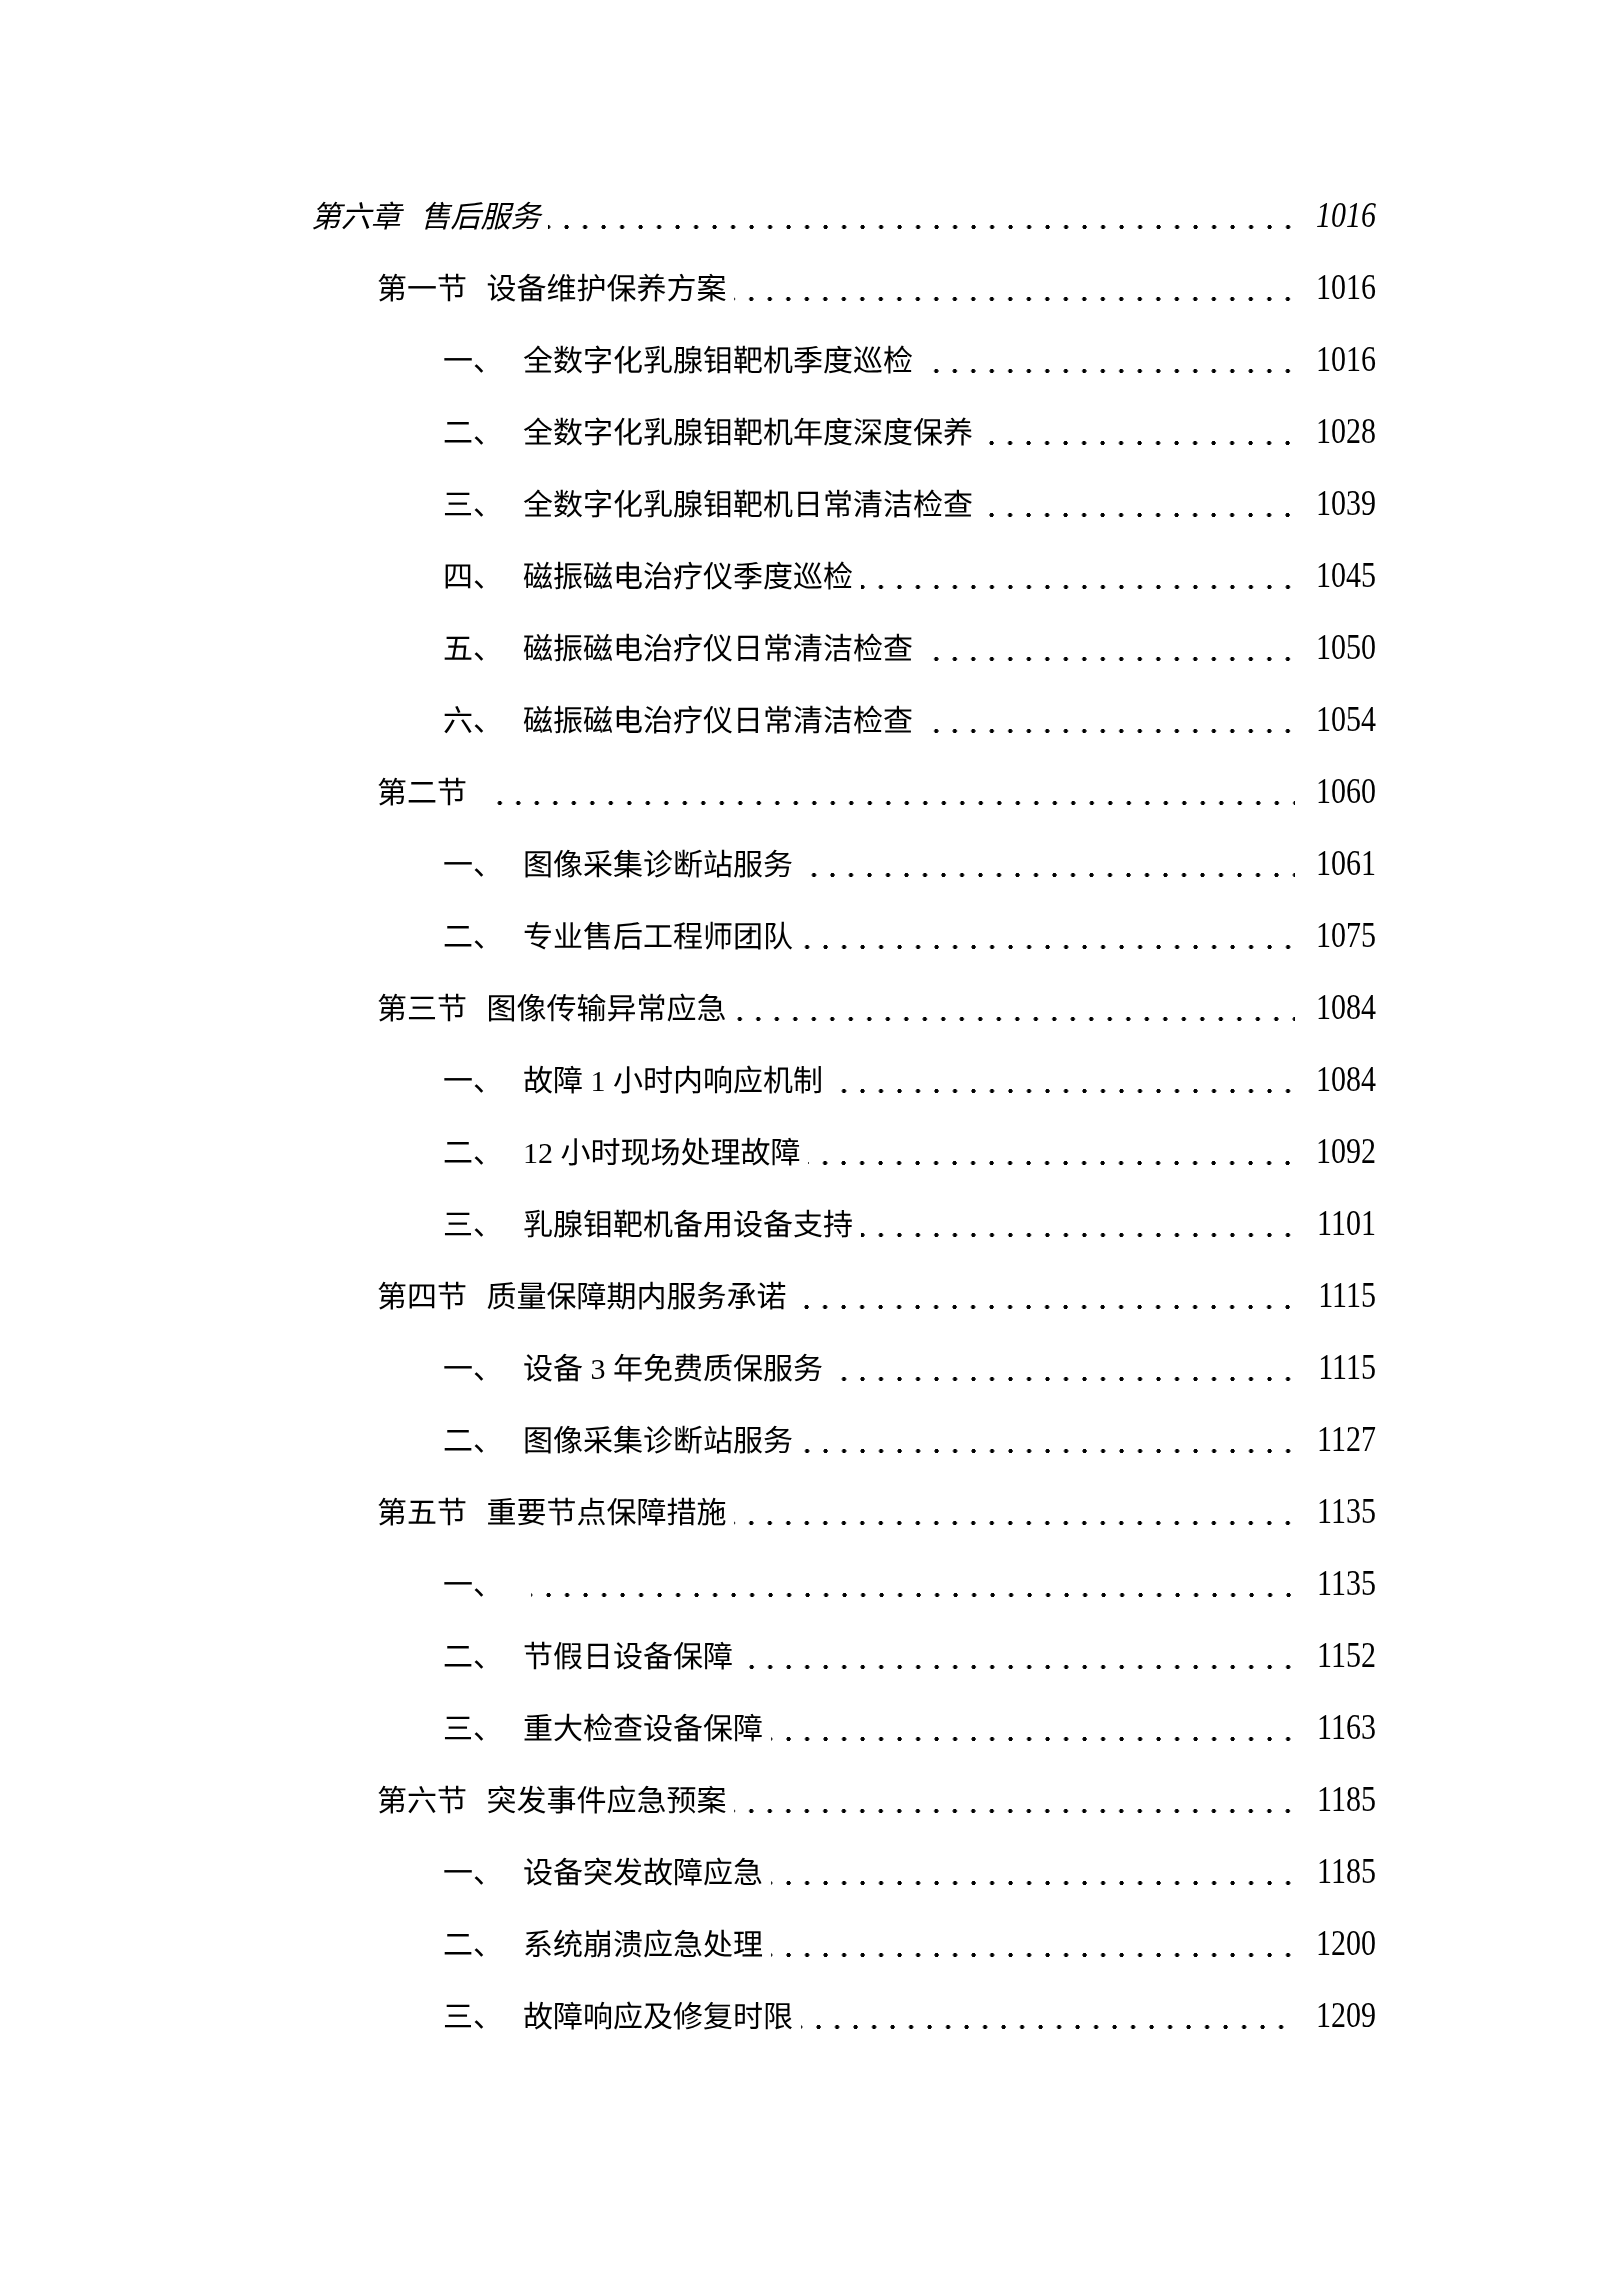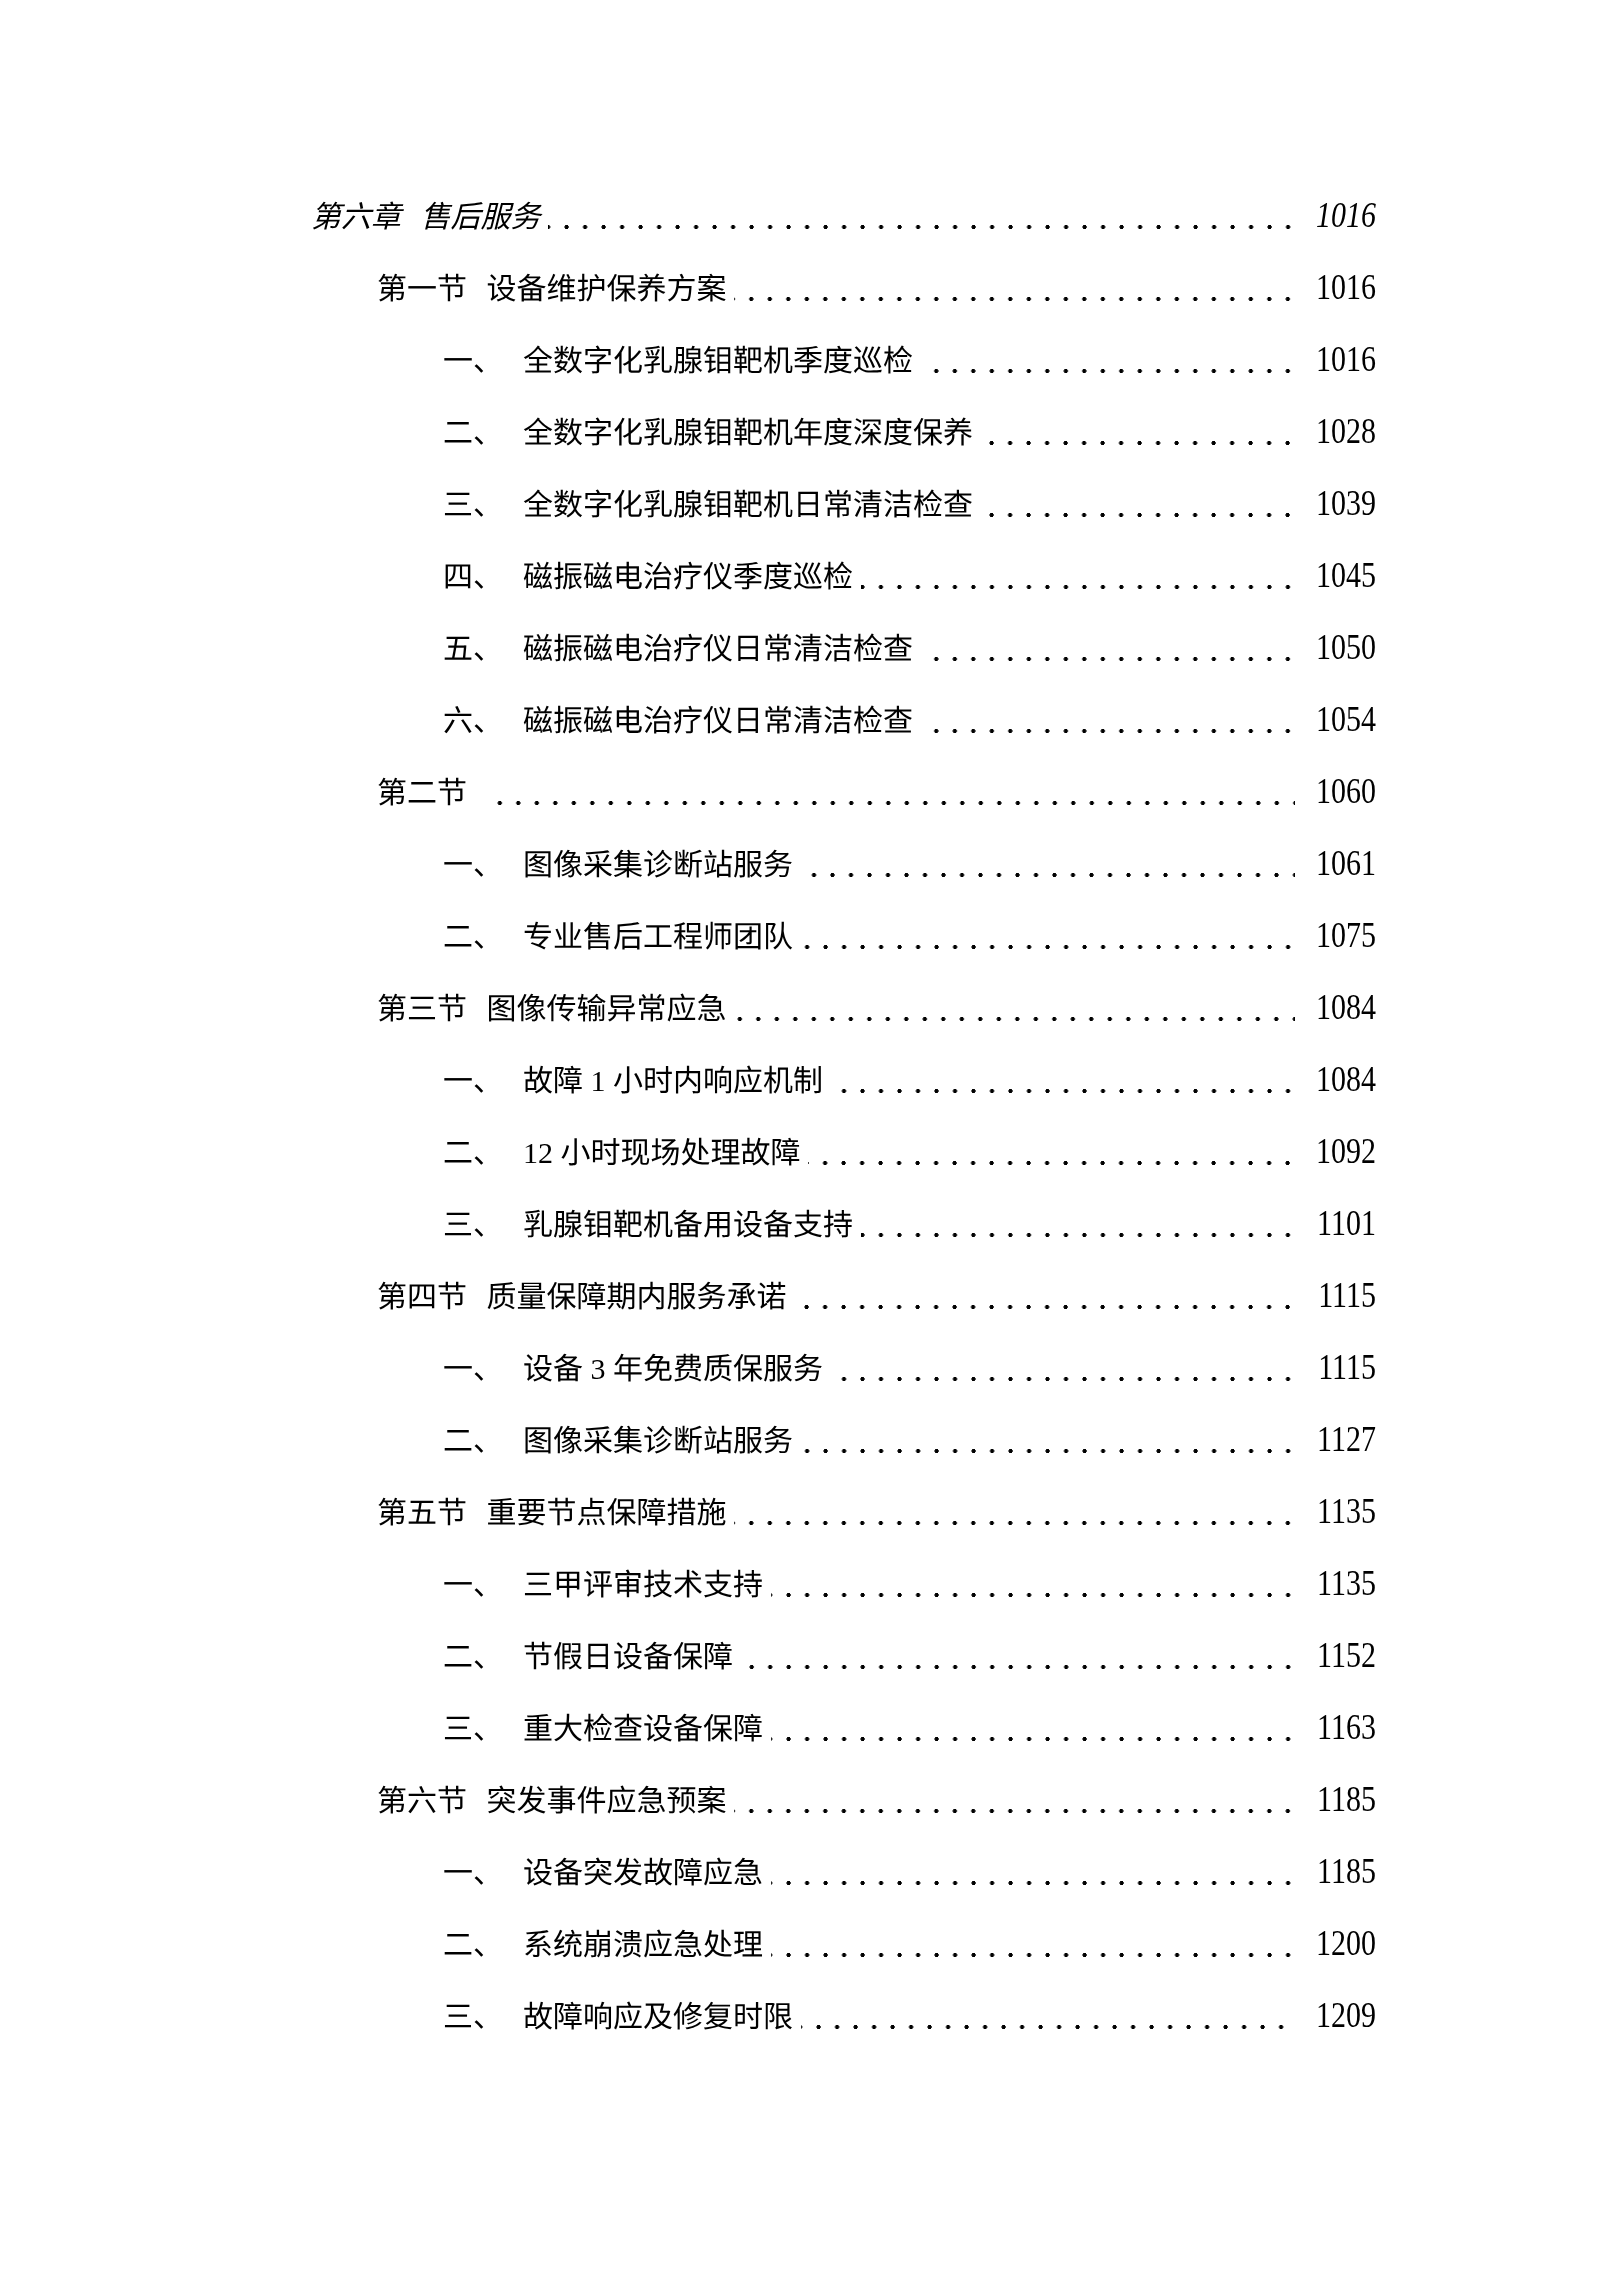--- a/index.html
+++ b/index.html
@@ -185,21 +185,20 @@
     <span class="label">第五节</span>
     <span class="spacer"></span>
 
     <span class="title">重要节点保障措施</span>
     <span class="leader" style="background-position-x: 8px;"></span>
     <span class="pagenum">1135</span>
   </div>
       <div class="row item">
 
     <span class="marker">一、</span>
-    <span class="title">三甲评审技术支持</span>
     <span class="leader" style="background-position-x: 8.3px;"></span>
     <span class="pagenum">1135</span>
   </div>
       <div class="row item">
 
     <span class="marker">二、</span>
     <span class="title">节假日设备保障</span>
     <span class="leader" style="background-position-x: 1.4px;"></span>
     <span class="pagenum">1152</span>
   </div>

